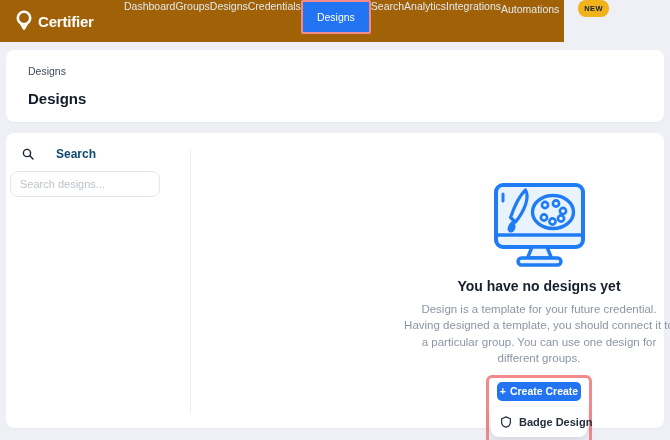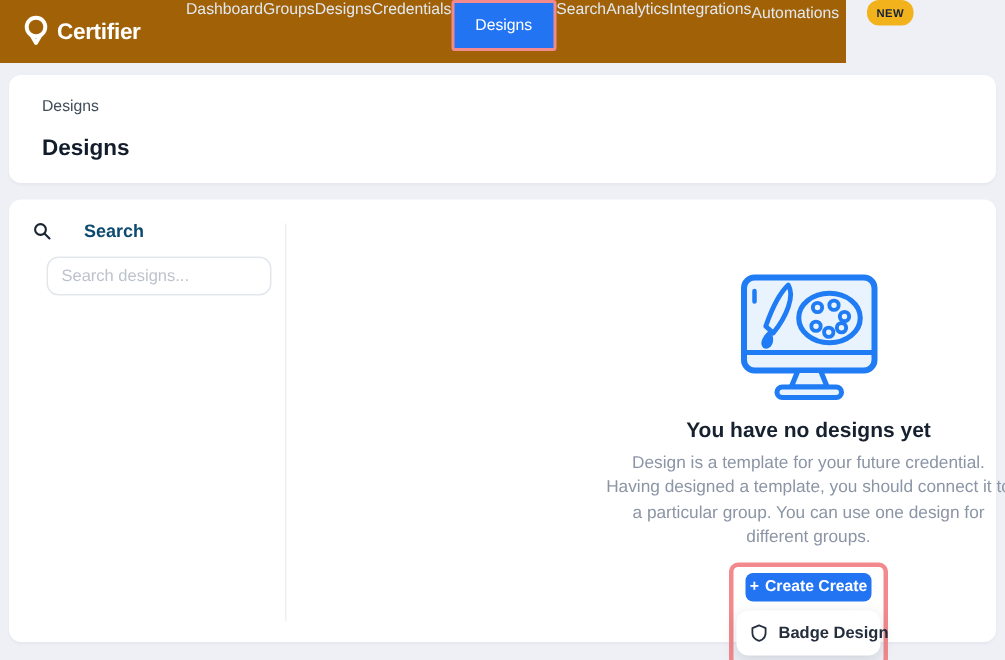--- a/index.html
+++ b/index.html
@@ -26,21 +26,21 @@
           box-shadow:0 1px 2px rgba(16,24,40,0.04); }
   .header-card { top:50px; height:72px; }
   .breadcrumb { position:absolute; left:22px; top:15px; font-size:10.5px; color:#414b59; cursor:pointer; }
   .page-title { position:absolute; left:22px; top:40px; font-size:15px; font-weight:700; color:#121c2b; }
 
   .content-card { top:133px; height:295px; }
 
   
   .search-label { position:absolute; left:16px; top:14px; display:flex; align-items:center; gap:22px;
                   font-size:12px; font-weight:700; color:#0c4a6e; }
-  .search-input { position:absolute; left:25px; top:38px; width:150px; height:26px;
+  .search-input { position:absolute; left:4px; top:38px; width:150px; height:26px;
                   border:1px solid #e3e7ec; border-radius:8px; padding:0 9px;
                   font-size:11px; color:#333; outline:none; font-family:"Liberation Sans", sans-serif; }
   .search-input::placeholder { color:#bcc3cc; }
   .divider { position:absolute; left:184px; top:16px; bottom:14px; width:1px; background:#eef0f3; }
 
   
   .empty-state { position:absolute; left:398px; top:47px; width:270px; text-align:center; }
   .illustration { display:block; margin:0 auto; }
   .empty-title { font-size:14px; font-weight:700; color:#16202e; margin-top:6px; }
   .empty-desc { font-size:11.5px; line-height:1.43; color:#8b95a5; margin-top:7px; }

